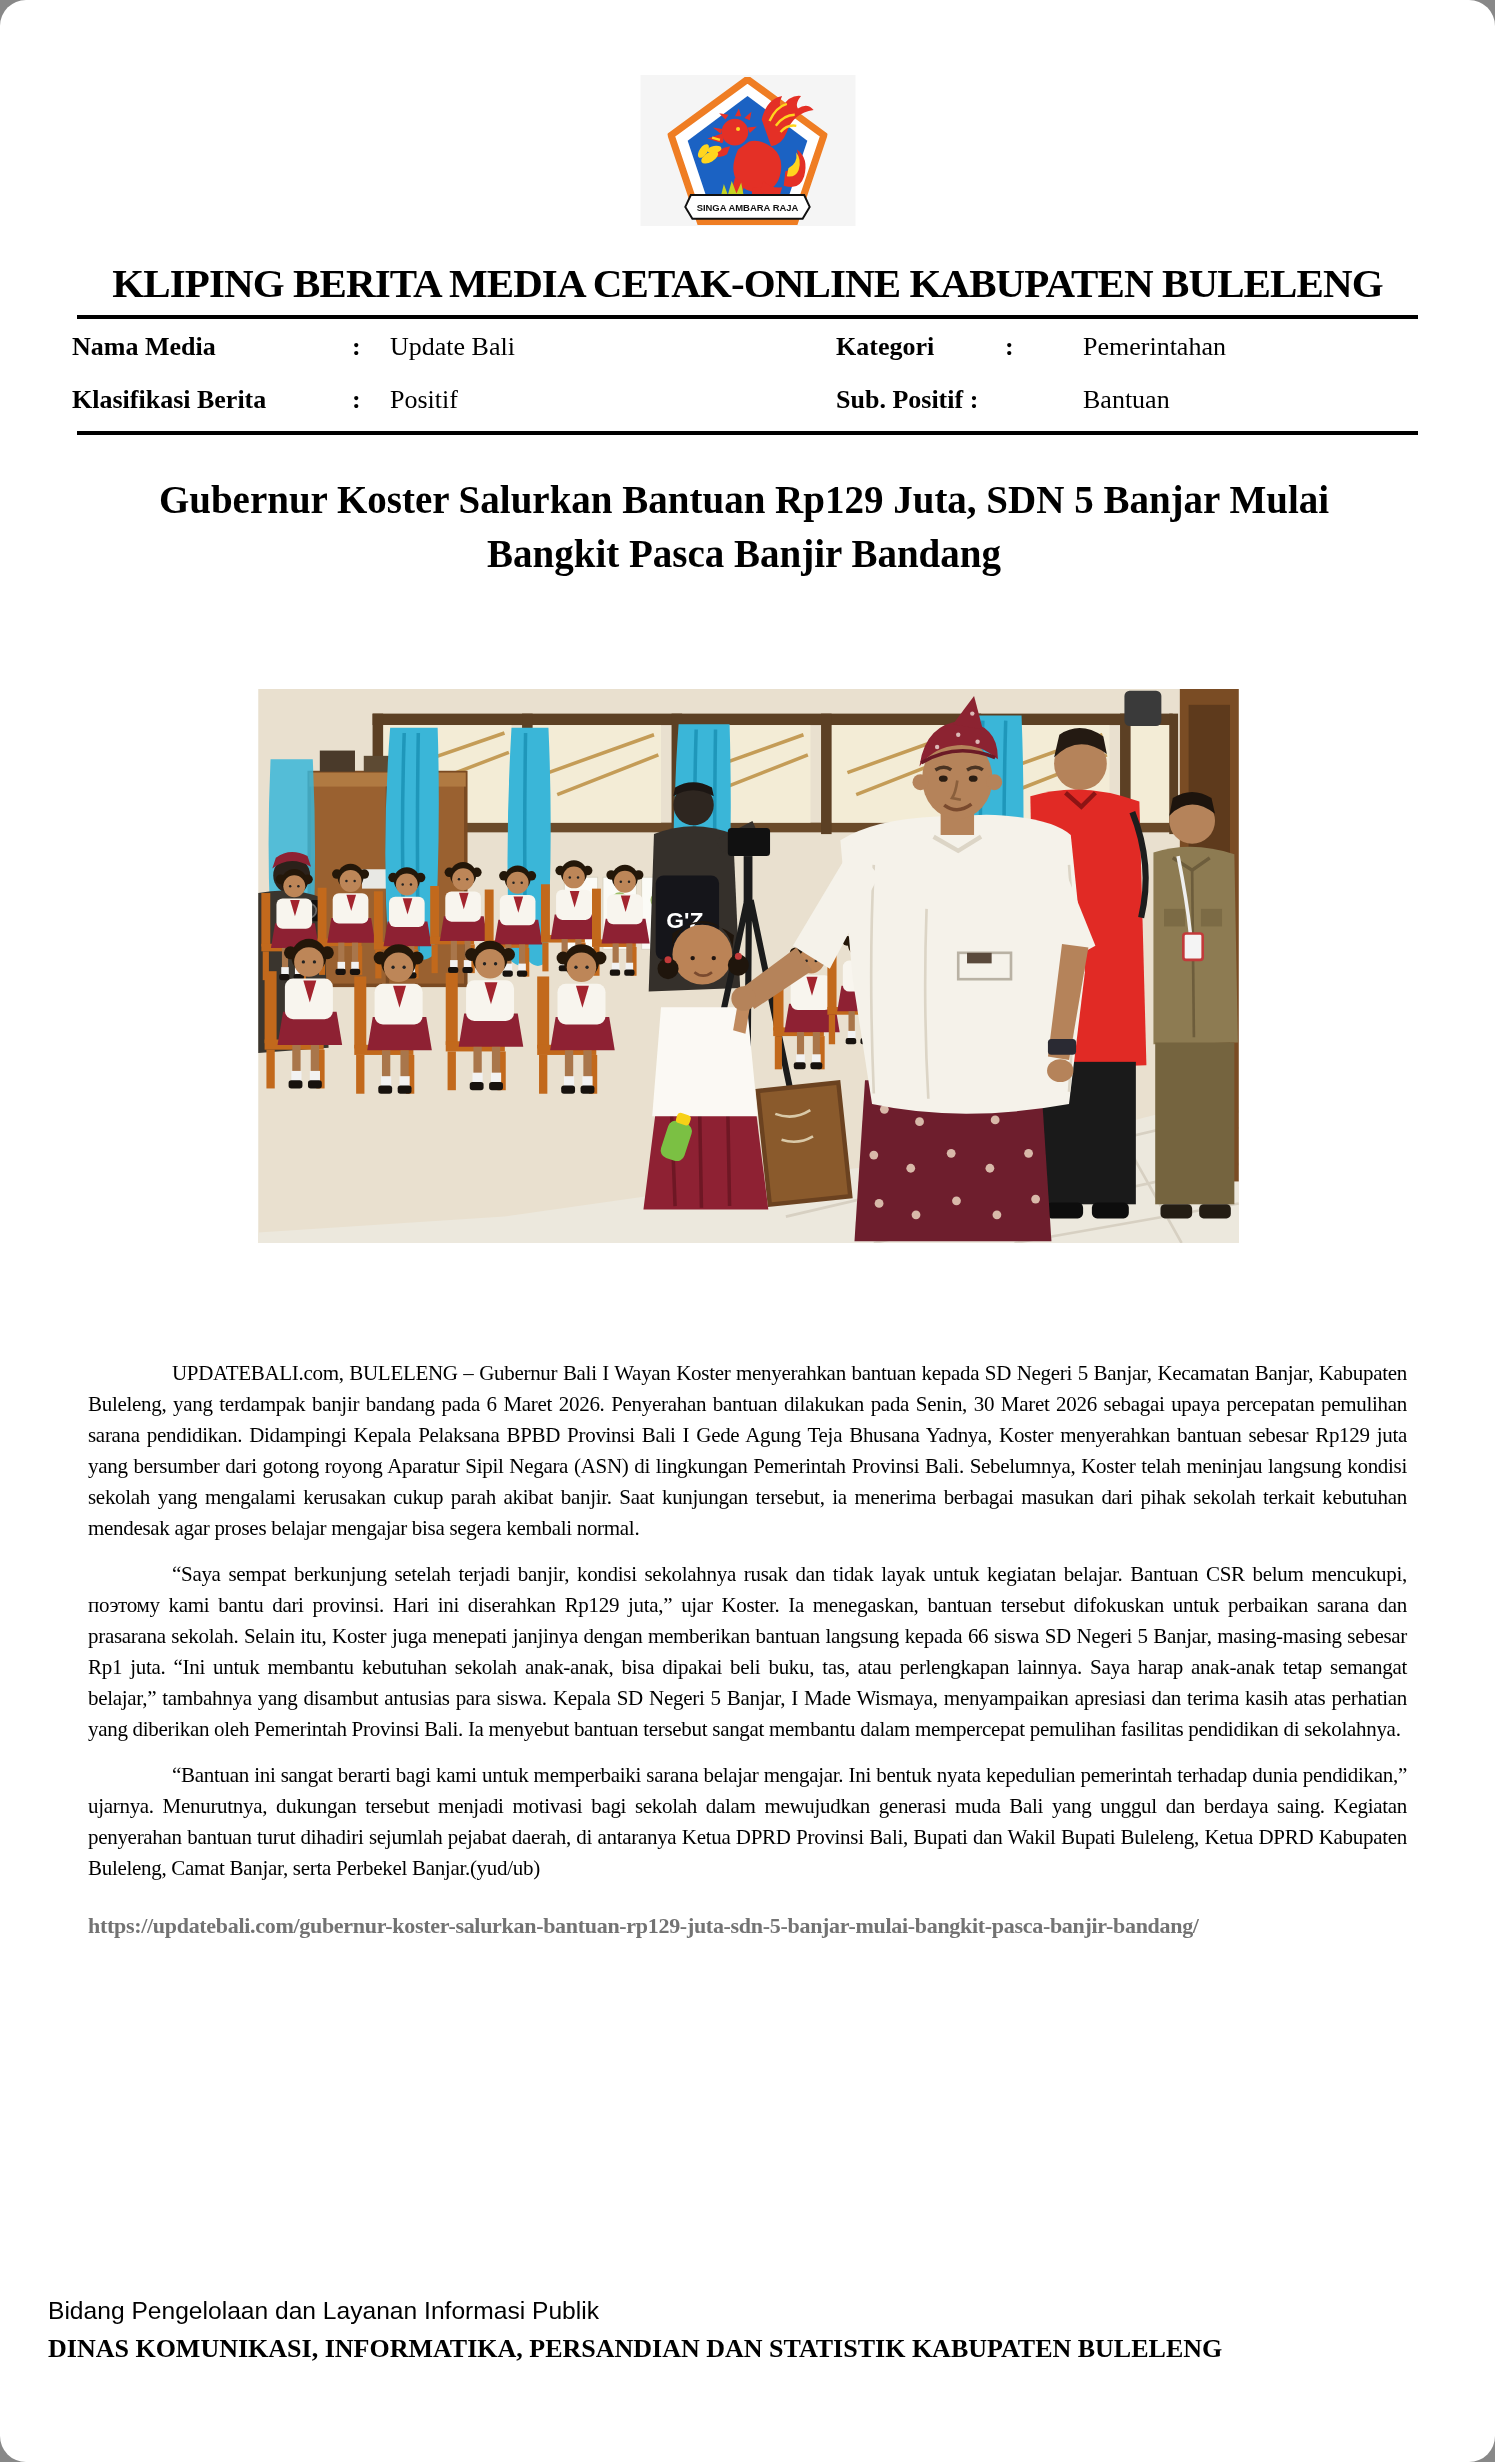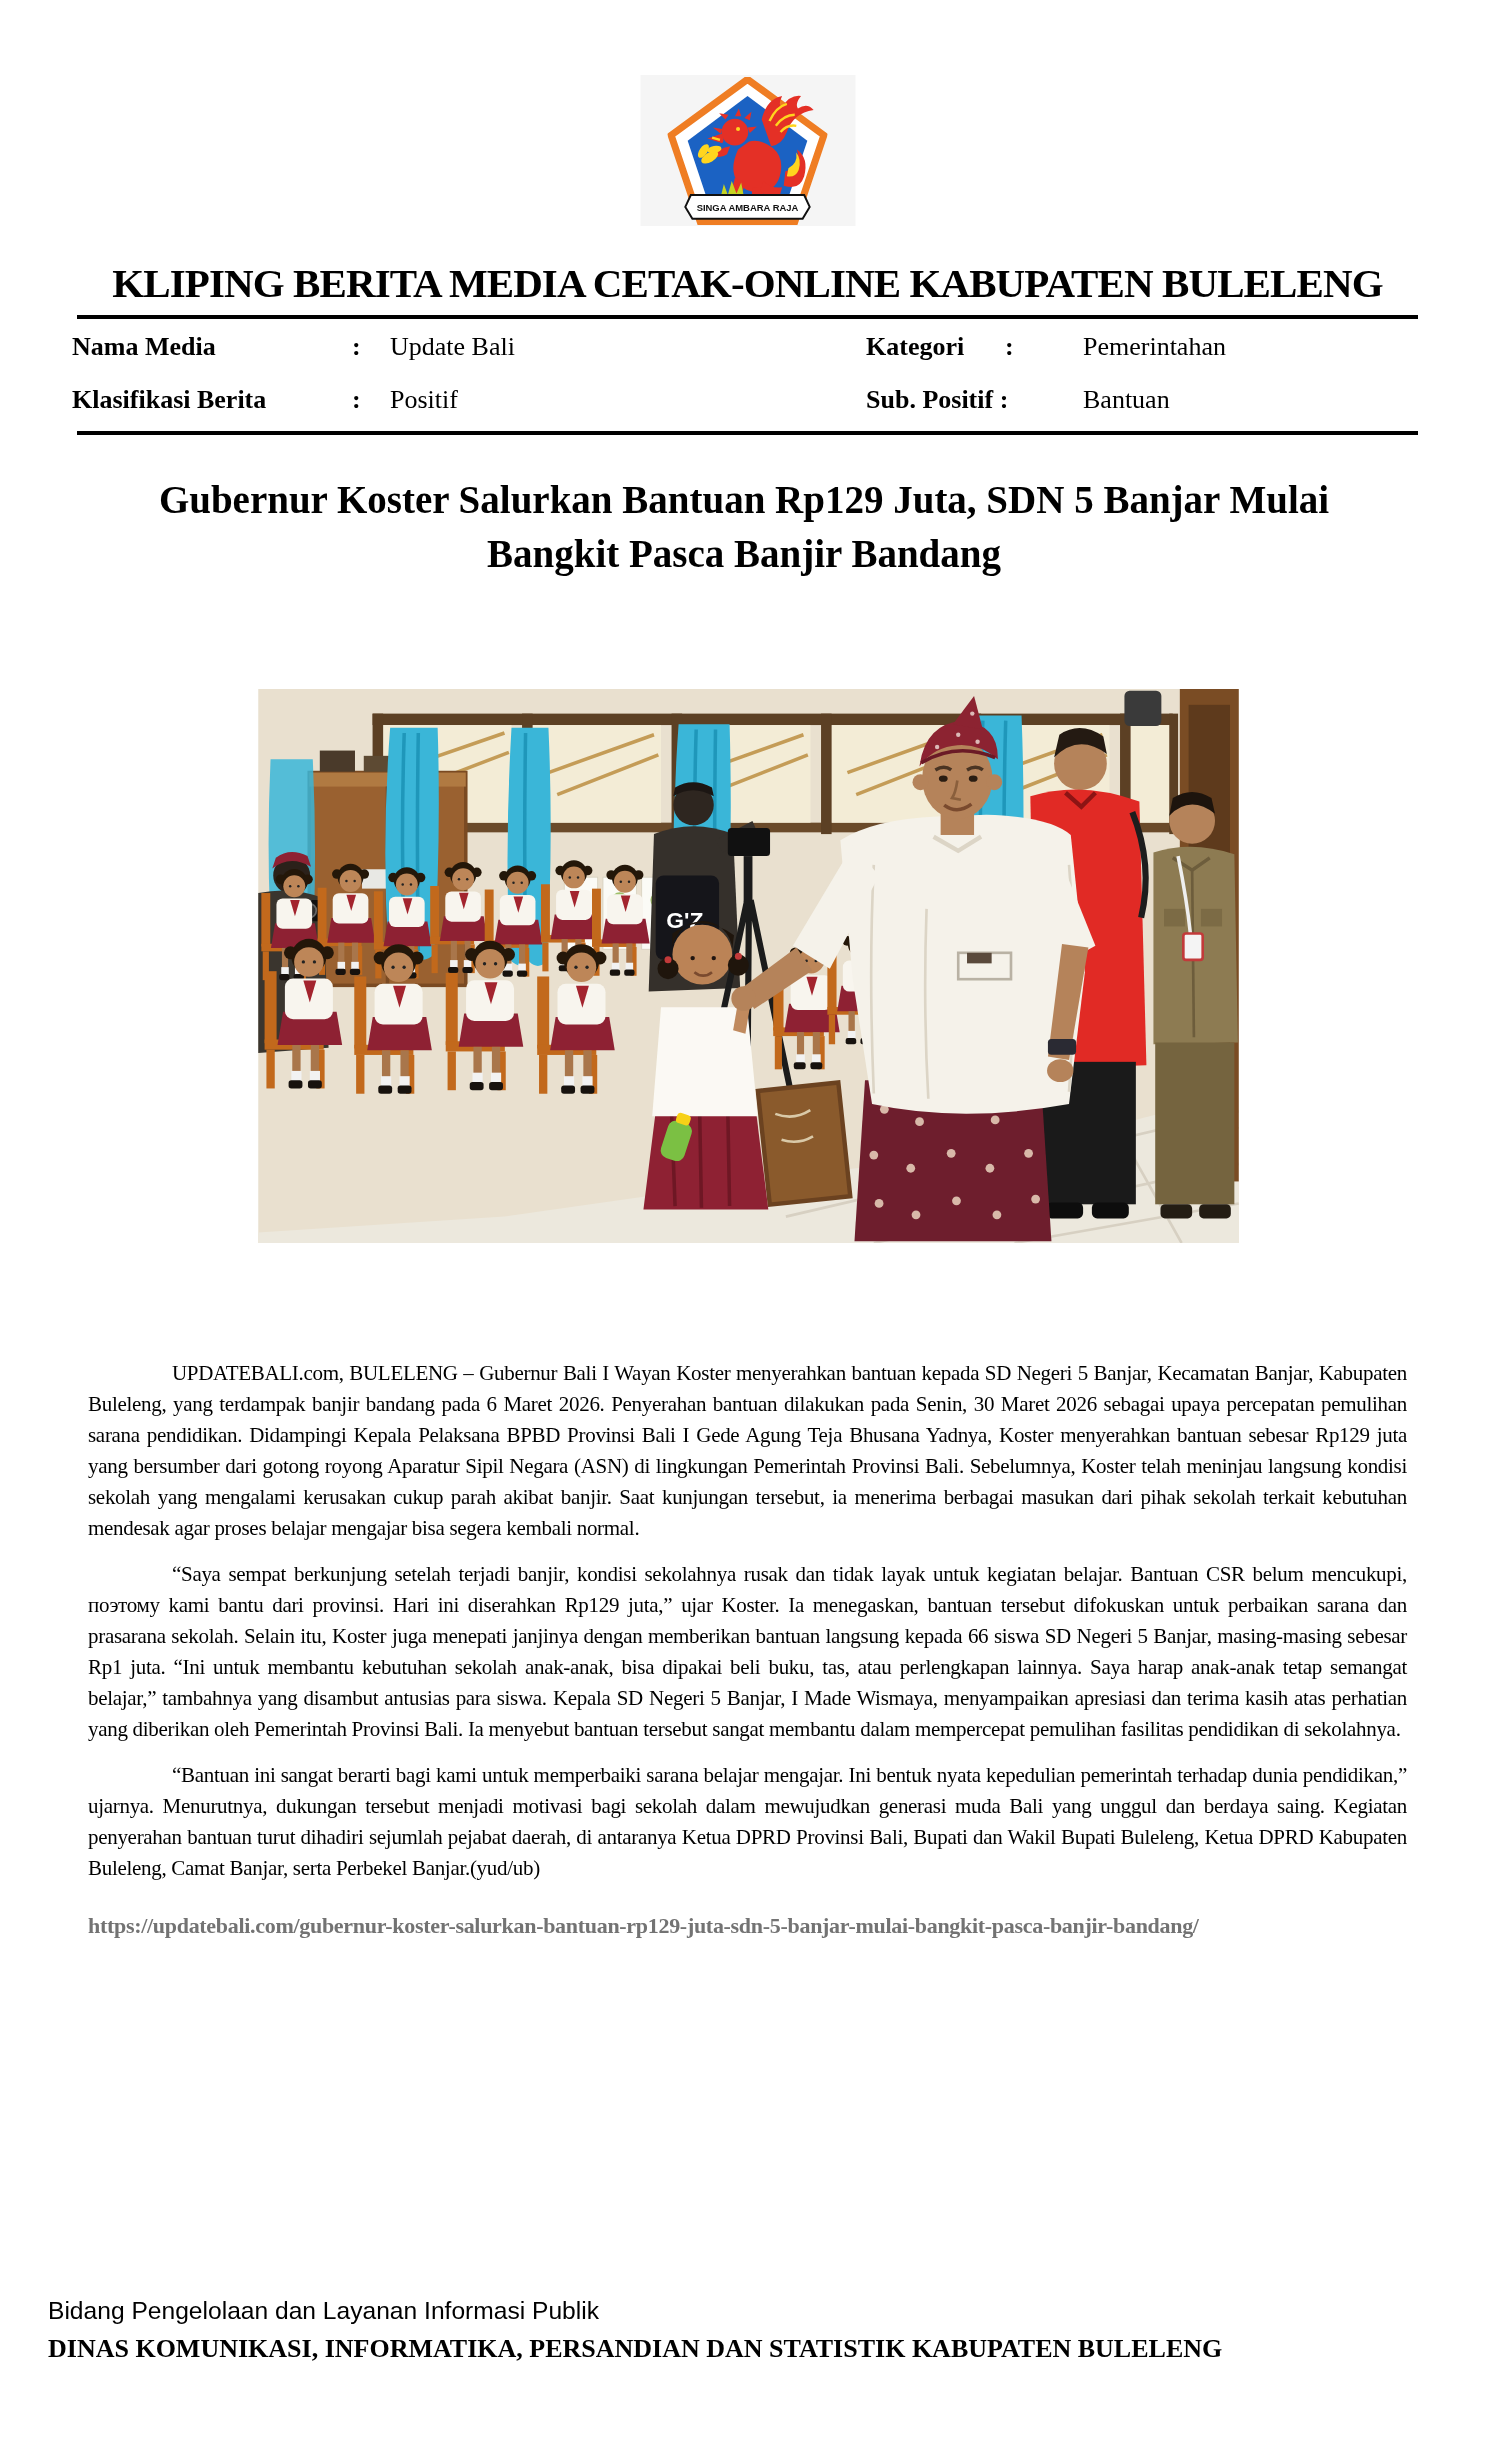--- a/index.html
+++ b/index.html
@@ -1,30 +1,30 @@
 <!DOCTYPE html>
 <html style="--logo-orange: #ef7d23; --logo-blue: #1b62c3; --logo-red: #e43026; --logo-yellow: #ffd51e; --curtain-teal: #3ab6d8; --uniform-maroon: #8e2133; --chair-wood: #c2691c;font-size:14px"><head>
 <meta charset="utf-8">
 <style>
   html,body{margin:0;padding:0;background:#888;}
   .page{width:1495px;height:2462px;background:#ffffff;position:relative;margin:0 auto;
-        font-family:"Liberation Serif",serif;color:#000;overflow:hidden;}
+        font-family:"Liberation Serif",serif;color:#000;overflow:hidden;border-radius:26px;}
   .logo-wrap{position:absolute;top:75px;left:50%;transform:translateX(-50%);
              width:215px;height:151px;background:#f5f5f5;display:flex;align-items:center;justify-content:center;}
   .crest{width:160px;height:148px;}
   .page-title{position:absolute;top:259px;left:0;width:100%;margin:0;text-align:center;
               font-size:41px;font-weight:bold;letter-spacing:-0.9px;white-space:nowrap;}
   .rule{position:absolute;left:77px;right:77px;height:4.4px;background:#000;}
   .rule-1{top:315px;} .rule-2{top:431px;}
   .meta{position:absolute;top:325px;left:0;right:0;height:106px;font-size:26px;}
   .meta span{position:absolute;white-space:nowrap;}
   .meta .lab{font-weight:bold;}
   .m-r1{top:7px;} .m-r2{top:60px;}
   .mx-lab1{left:72px;} .mx-col1{left:352px;} .mx-val1{left:390px;}
-  .mx-lab2{left:866px;} .mx-col2{left:1005px;} .mx-val2{left:1083px;}
+  .mx-lab2{left:836px;} .mx-col2{left:1005px;} .mx-val2{left:1083px;}
   .article-title{position:absolute;top:473px;left:123px;right:130px;margin:0;text-align:center;
                  font-size:39px;line-height:54px;font-weight:bold;}
   .byline{position:absolute;top:580px;left:0;width:100%;text-align:center;font-size:23px;font-weight:bold;}
   .photo{position:absolute;top:689px;left:258px;width:981px;height:554px;}
   .photo svg{display:block;width:100%;height:100%;}
   .body-text{position:absolute;top:1358px;left:88px;width:1319px;
              font-size:21px;line-height:31px;letter-spacing:-0.3px;text-align:justify;}
   .body-text p{margin:0 0 15px 0;text-indent:84px;}
   .source-url{display:block;margin-top:26px;font-weight:bold;font-size:22px;color:#737373;
               text-decoration:none;letter-spacing:-0.3px;}

